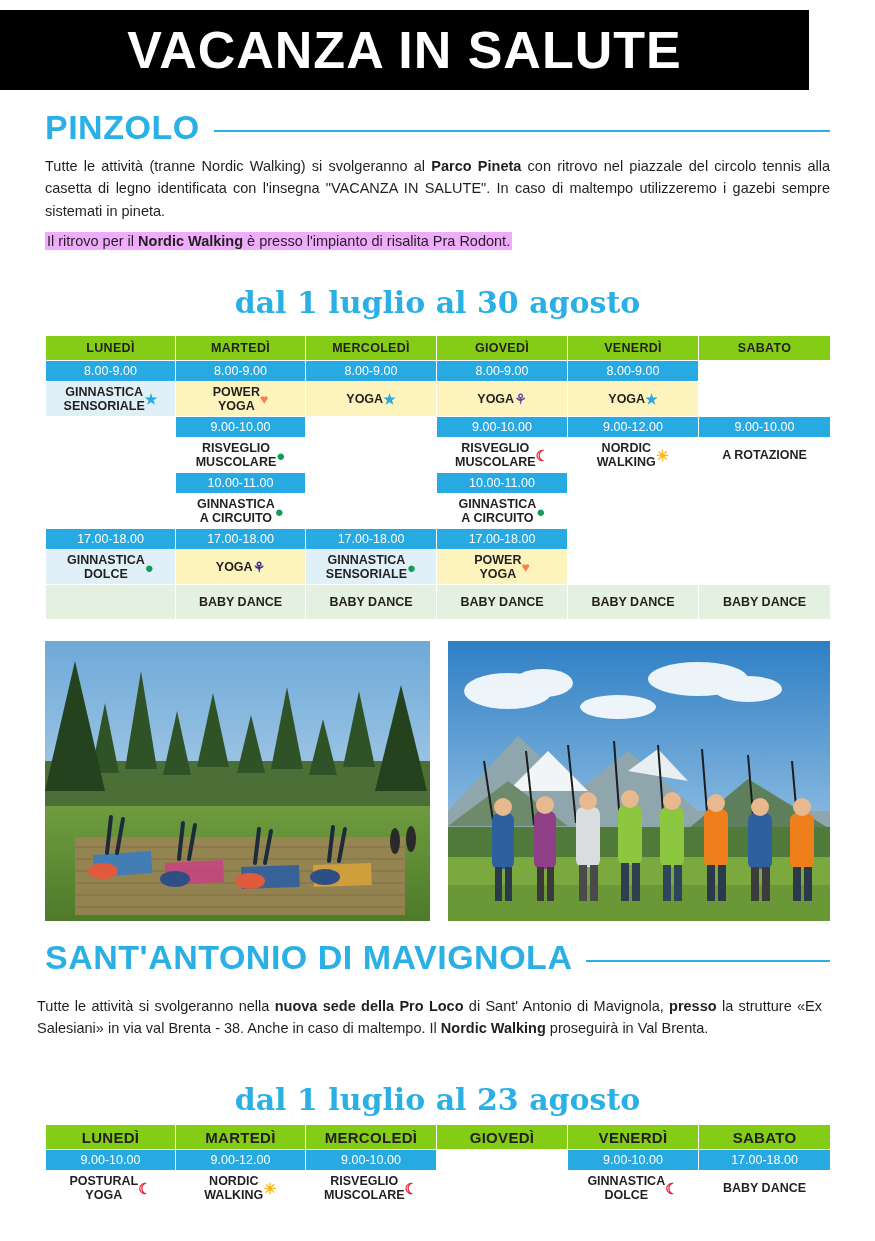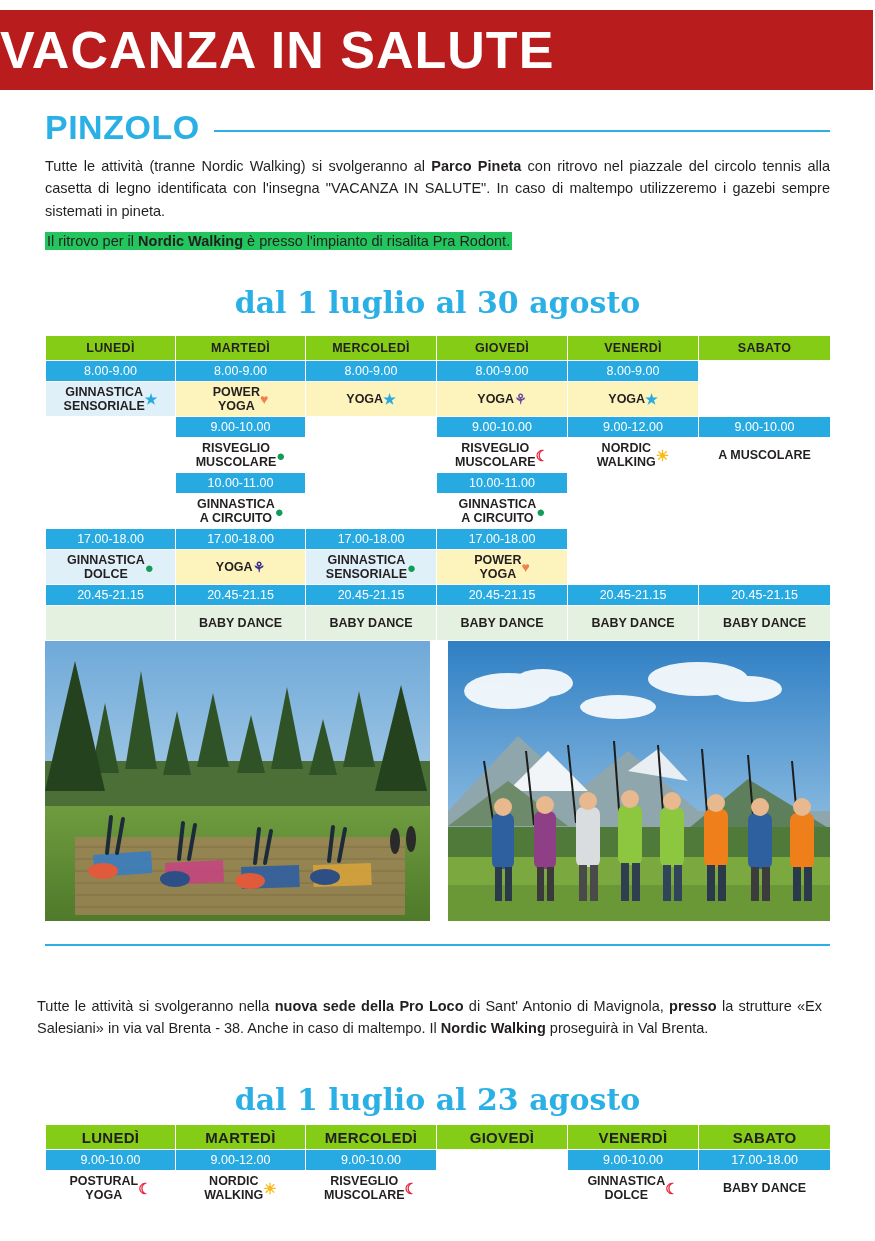--- a/index.html
+++ b/index.html
@@ -5,23 +5,23 @@
   html,body{margin:0;padding:0;}
   body{
     width:875px;height:1241px;
     background:#ffffff;
     font-family:"Liberation Sans", sans-serif;
     color:#231f20;
     position:relative;
     overflow:hidden;
   }
   .banner{
-    position:absolute;left:0;top:10px;width:873px;height:80px;
-    background:#b91c1c;
-    display:flex;align-items:center;
+    position:absolute;left:0;top:10px;width:809px;height:80px;
+    background:#000000;
+    display:flex;align-items:center;justify-content:center;
   }
   .banner-title{
     color:#ffffff;font-size:52px;font-weight:bold;letter-spacing:1px;
     font-family:"Liberation Sans", sans-serif;
   }
   .section-head{
     position:absolute;display:flex;align-items:center;gap:14px;
   }
   .section-head .txt{
     color:#2bb0e6;font-size:34px;font-weight:bold;letter-spacing:0.5px;
@@ -30,21 +30,21 @@
   .section-head .rule{
     height:2px;background:#2bb0e6;flex:1;margin-top:6px;
   }
   .para{
     position:absolute;
     font-size:14.5px;line-height:1.55;text-align:justify;
     color:#231f20;
   }
   .para b{font-weight:bold;}
   .hl{
-    background:#22c55e;
+    background:#f0abfc;
     padding:1px 2px;
     margin-top:9px;
   }
   .script{
     position:absolute;width:100%;text-align:center;
     color:#2bb0e6;font-size:30px;
     font-family:"DejaVu Serif", serif;
     font-weight:bold;
   }
   
@@ -200,21 +200,21 @@
           </div>
         </td>
         <td class="act white">
           <div class="cellwrap">
             <span>NORDIC<br>WALKING</span>
             <span class="ic sun">☀</span>
           </div>
         </td>
         <td class="act white">
           <div class="cellwrap">
-            <span>A MUSCOLARE</span>
+            <span>A ROTAZIONE</span>
           </div>
         </td>
       </tr>
       <tr>
         <td class="empty"></td>
         <td class="time">10.00-11.00</td>
         <td class="empty"></td>
         <td class="time">10.00-11.00</td>
         <td class="empty"></td>
         <td class="empty"></td>
@@ -277,28 +277,20 @@
             <span>POWER<br>YOGA</span>
             <span class="ic heart">♥</span>
           </div>
         </td>
         <td class="act white">
           <div class="cellwrap"></div>
         </td>
         <td class="act white">
           <div class="cellwrap"></div>
         </td>
-      </tr>
-      <tr>
-        <td class="time">20.45-21.15</td>
-        <td class="time">20.45-21.15</td>
-        <td class="time">20.45-21.15</td>
-        <td class="time">20.45-21.15</td>
-        <td class="time">20.45-21.15</td>
-        <td class="time">20.45-21.15</td>
       </tr>
       <tr>
         <td class="act green">
           <div class="cellwrap"></div>
         </td>
         <td class="act green">
           <div class="cellwrap">
             <span>BABY DANCE</span>
           </div>
         </td>
@@ -488,20 +480,21 @@
         <rect x="342" y="172" width="24" height="56" rx="7" fill="#ef7f1a"></rect>
         <circle cx="354" cy="166" r="9" fill="#e8b98e"></circle>
         <rect x="345" y="226" width="8" height="34" fill="#2b3a4a"></rect>
         <rect x="356" y="226" width="8" height="34" fill="#2b3a4a"></rect>
       </g>
     </g>
   </svg>
 </div>
 
 <div class="section-head" style="left:45px;top:938px;width:785px;">
+  <div class="txt">SANT'ANTONIO DI MAVIGNOLA</div>
   <div class="rule"></div>
 </div>
 
 <div class="para" style="left:37px;top:995px;width:785px;">
   Tutte le attività si svolgeranno nella <b>nuova sede della Pro Loco</b> di Sant' Antonio di Mavignola, <b>presso</b> la strutture «Ex Salesiani» in via val Brenta - 38. Anche in caso di maltempo. Il <b>Nordic Walking</b> proseguirà in Val Brenta.
 </div>
 
 <div class="script" style="left:0;top:1082px;">dal 1 luglio al 23 agosto</div>
 
 <table class="sched sched2" style="left:45px;top:1124px;width:785px;">

